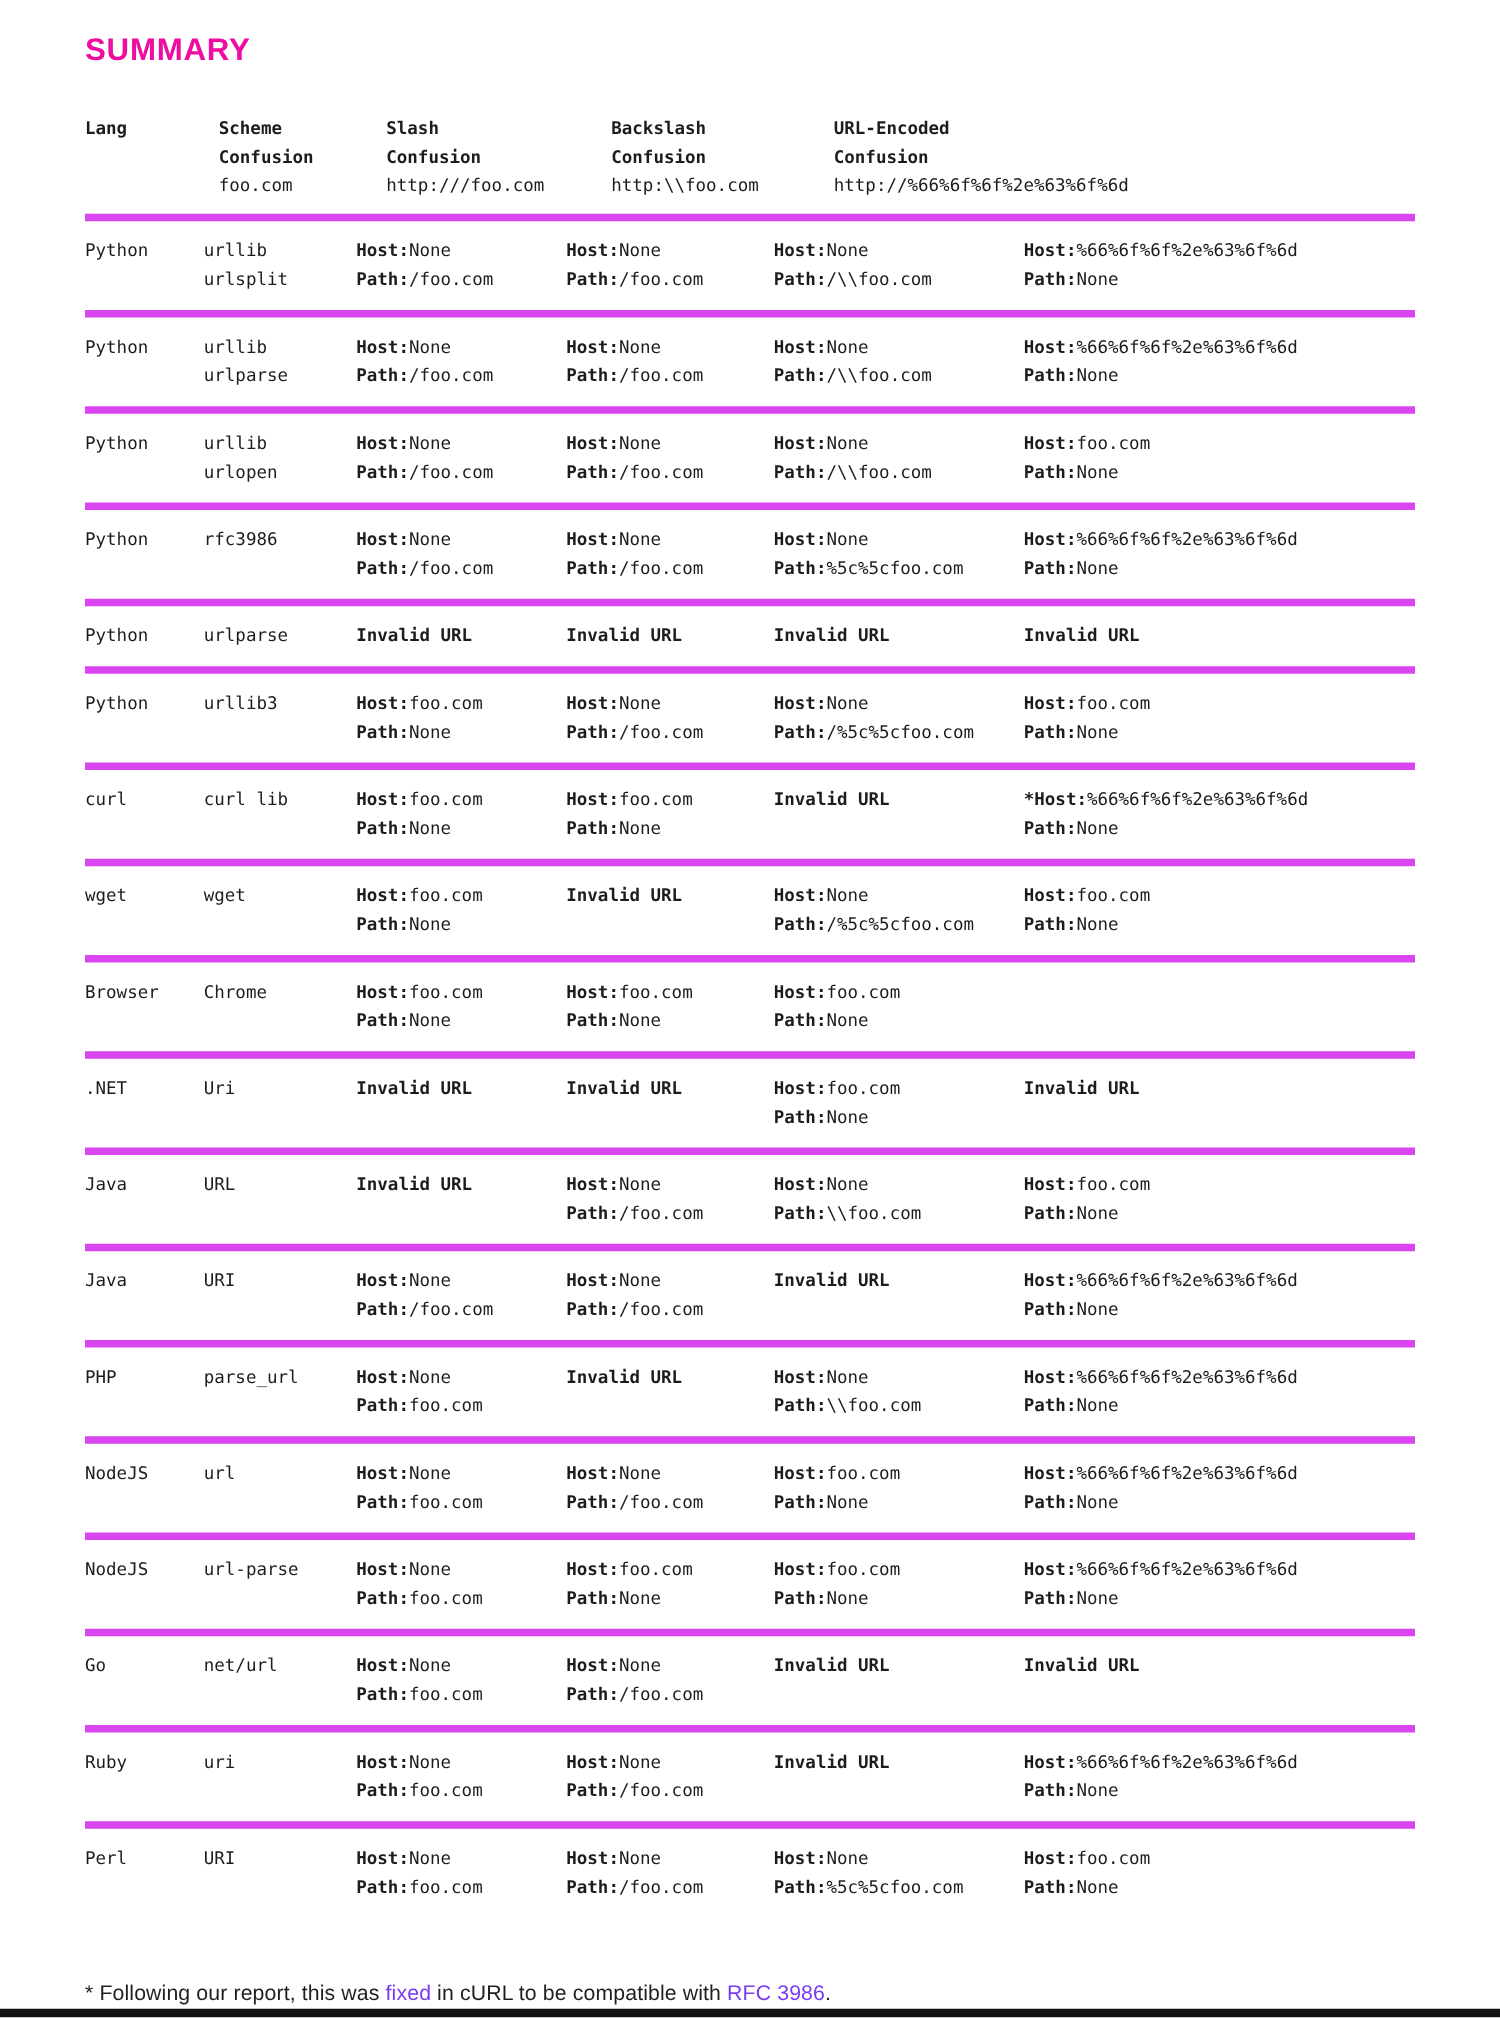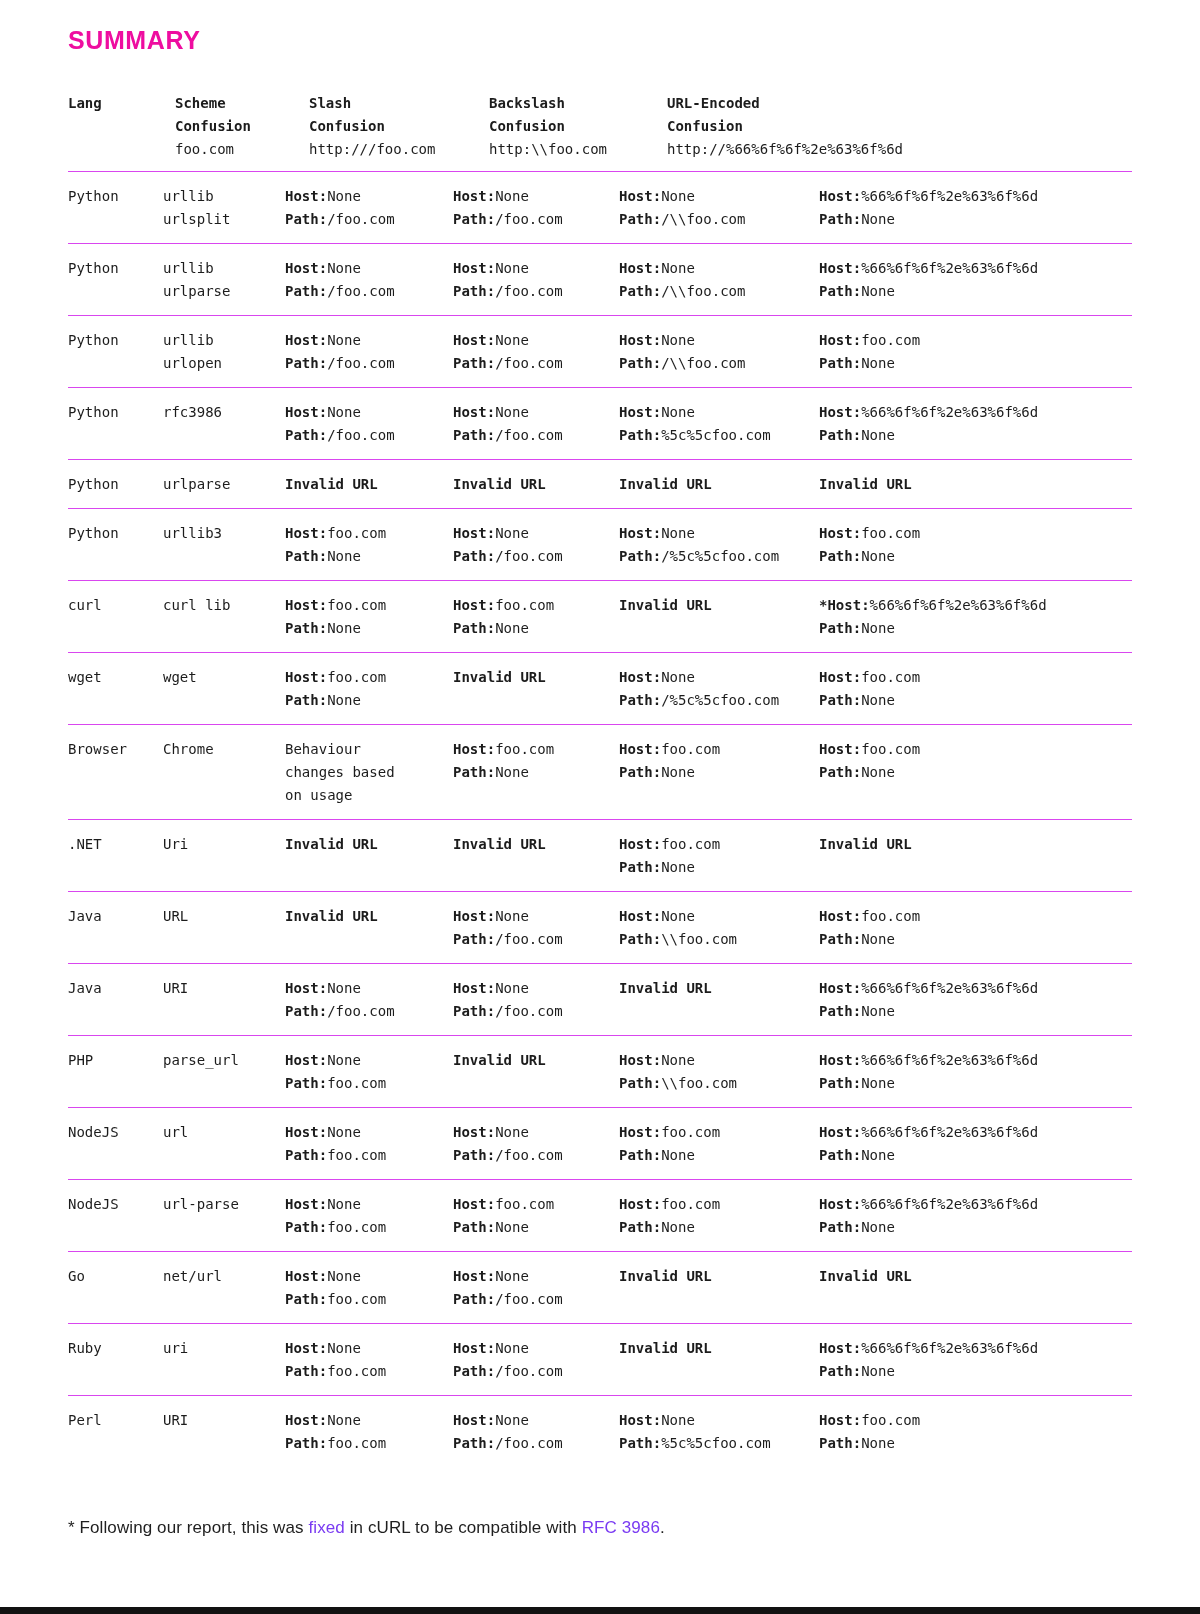--- a/index.html
+++ b/index.html
@@ -13,21 +13,21 @@
     color:var(--magenta,#ee0da0);
   }
   .table{
     margin-top:37px;width:1064px;
     font-family:"DejaVu Sans Mono","Liberation Mono",monospace;
     font-size:14px;line-height:23px;color:#1c1c1c;
   }
   .grid{display:grid;grid-template-columns:95px 122px 168px 166px 200px 1fr;}
   .header{padding-bottom:10px;gap:12px;}
   .b{font-weight:bold;}
-  .row{border-top:1px solid #d946ef;padding:13px 0 12px 0;}
+  .row{border-top:6px solid #d946ef;padding:13px 0 12px 0;}
   .cell{vertical-align:top;}
   .footnote{margin:51px 0 0 0;font-size:17px;color:#1f1f1f;letter-spacing:.1px;}
   .link{color:var(--purple,#7a3bf2);text-decoration:none;cursor:pointer;}
   .bottom-bar{position:absolute;left:0;bottom:0;width:1200px;height:7px;background:#121212;}
 </style>
 </head>
 <body>
 
 <div class="page">
   <h1 class="title">SUMMARY</h1>
@@ -231,25 +231,20 @@
             <div><span class="b">Host:</span><span>foo.com</span></div>
             <div><span class="b">Path:</span><span>None</span></div>
           </div>
         </div>
         <div class="grid row">
           <div class="cell">Browser</div>
           <div class="cell">
             <div>Chrome</div>
           </div>
           <div class="cell">
-            <div>Behaviour</div>
-            <div>changes based</div>
-            <div>on usage</div>
-          </div>
-          <div class="cell">
             <div><span class="b">Host:</span><span>foo.com</span></div>
             <div><span class="b">Path:</span><span>None</span></div>
           </div>
           <div class="cell">
             <div><span class="b">Host:</span><span>foo.com</span></div>
             <div><span class="b">Path:</span><span>None</span></div>
           </div>
           <div class="cell">
             <div><span class="b">Host:</span><span>foo.com</span></div>
             <div><span class="b">Path:</span><span>None</span></div>

